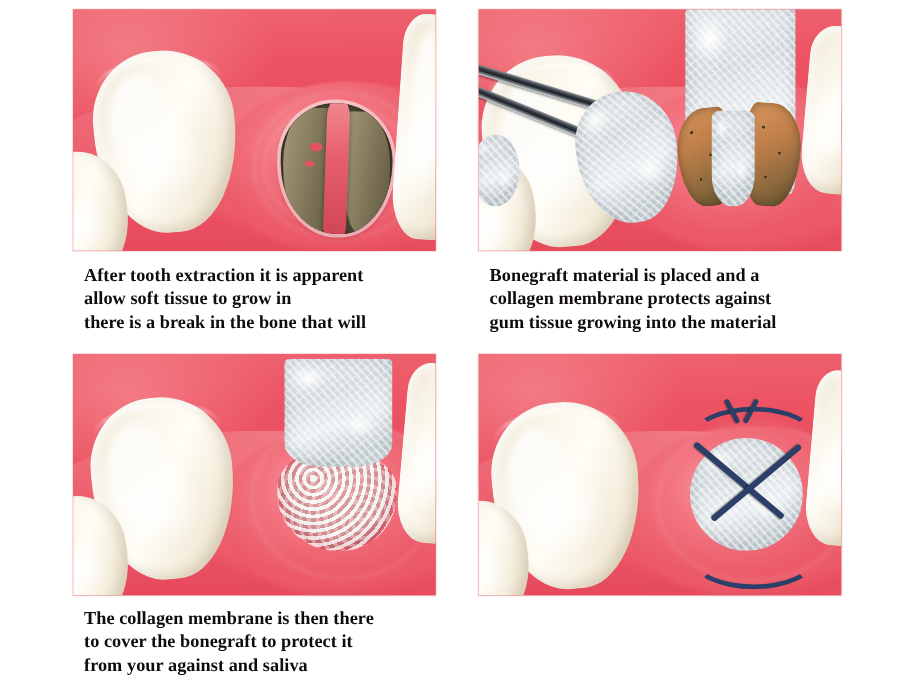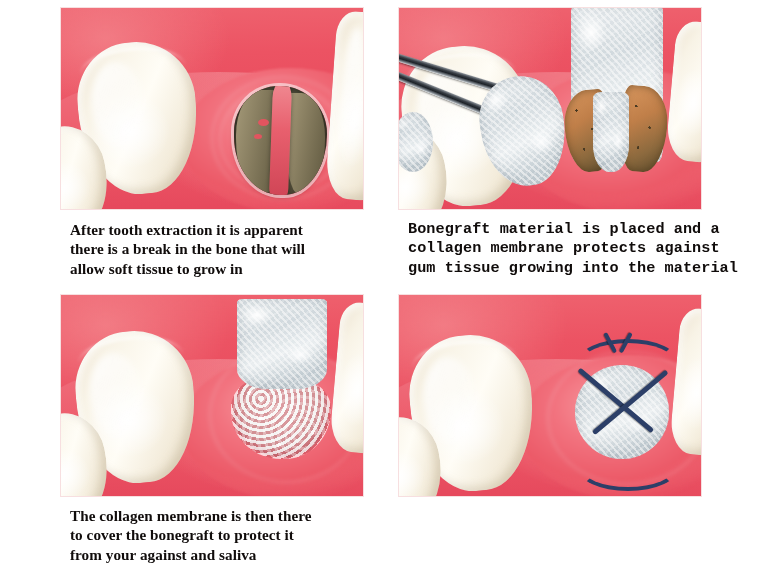--- a/index.html
+++ b/index.html
@@ -225,21 +225,21 @@
     position: absolute;
     width: 310px;
     font-family: "Liberation Serif", "DejaVu Serif", serif;
     font-weight: bold;
     font-size: 15.2px;
     line-height: 19.4px;
     color: #100c0b;
     letter-spacing: 0.05px;
   }
   #caption-1 { left: 70px;  top: 220px; }
-  #caption-2 { left: 408px; top: 220px; font-family: Liberation Mono, monospace; }
+  #caption-2 { left: 408px; top: 220px; }
   #caption-3 { left: 70px;  top: 506px; }
   #caption-4 { left: 408px; top: 506px; }
   .caption-line { display: block; white-space: nowrap; }
 </style>
 </head>
 <body>
 
 <div class="sheet">
 
   <div class="panel" id="panel-1">
@@ -330,22 +330,22 @@
     <div class="tooth tooth-canine" style="left:12px; top:40px; width:122px; height:156px;">
       <div class="tooth-shine" style="left:14px; top:20px; width:52px; height:86px;"></div>
       <div class="tooth-edge" style="left:6px; top:6px; width:104px; height:40px;"></div>
     </div>
     <div class="tooth" style="left:-34px; top:122px; width:76px; height:100px; border-radius:44% 50% 46% 50% / 40% 42% 58% 56%; transform:rotate(-12deg);"></div>
     <div class="tooth" style="left:276px; top:14px; width:54px; height:146px; border-radius:34% 34% 42% 42% / 16% 16% 24% 24%; transform:rotate(5deg);"></div>
   </div>
 
   <div class="caption" id="caption-1">
     <span class="caption-line">After tooth extraction it is apparent</span>
+    <span class="caption-line">allow soft tissue to grow in</span>
     <span class="caption-line">there is a break in the bone that will</span>
-    <span class="caption-line">allow soft tissue to grow in</span>
   </div>
 
   <div class="caption" id="caption-2">
     <span class="caption-line">Bonegraft material is placed and a</span>
     <span class="caption-line">collagen membrane protects against</span>
     <span class="caption-line">gum tissue growing into the material</span>
   </div>
 
   <div class="caption" id="caption-3">
     <span class="caption-line">The collagen membrane is then there</span>

